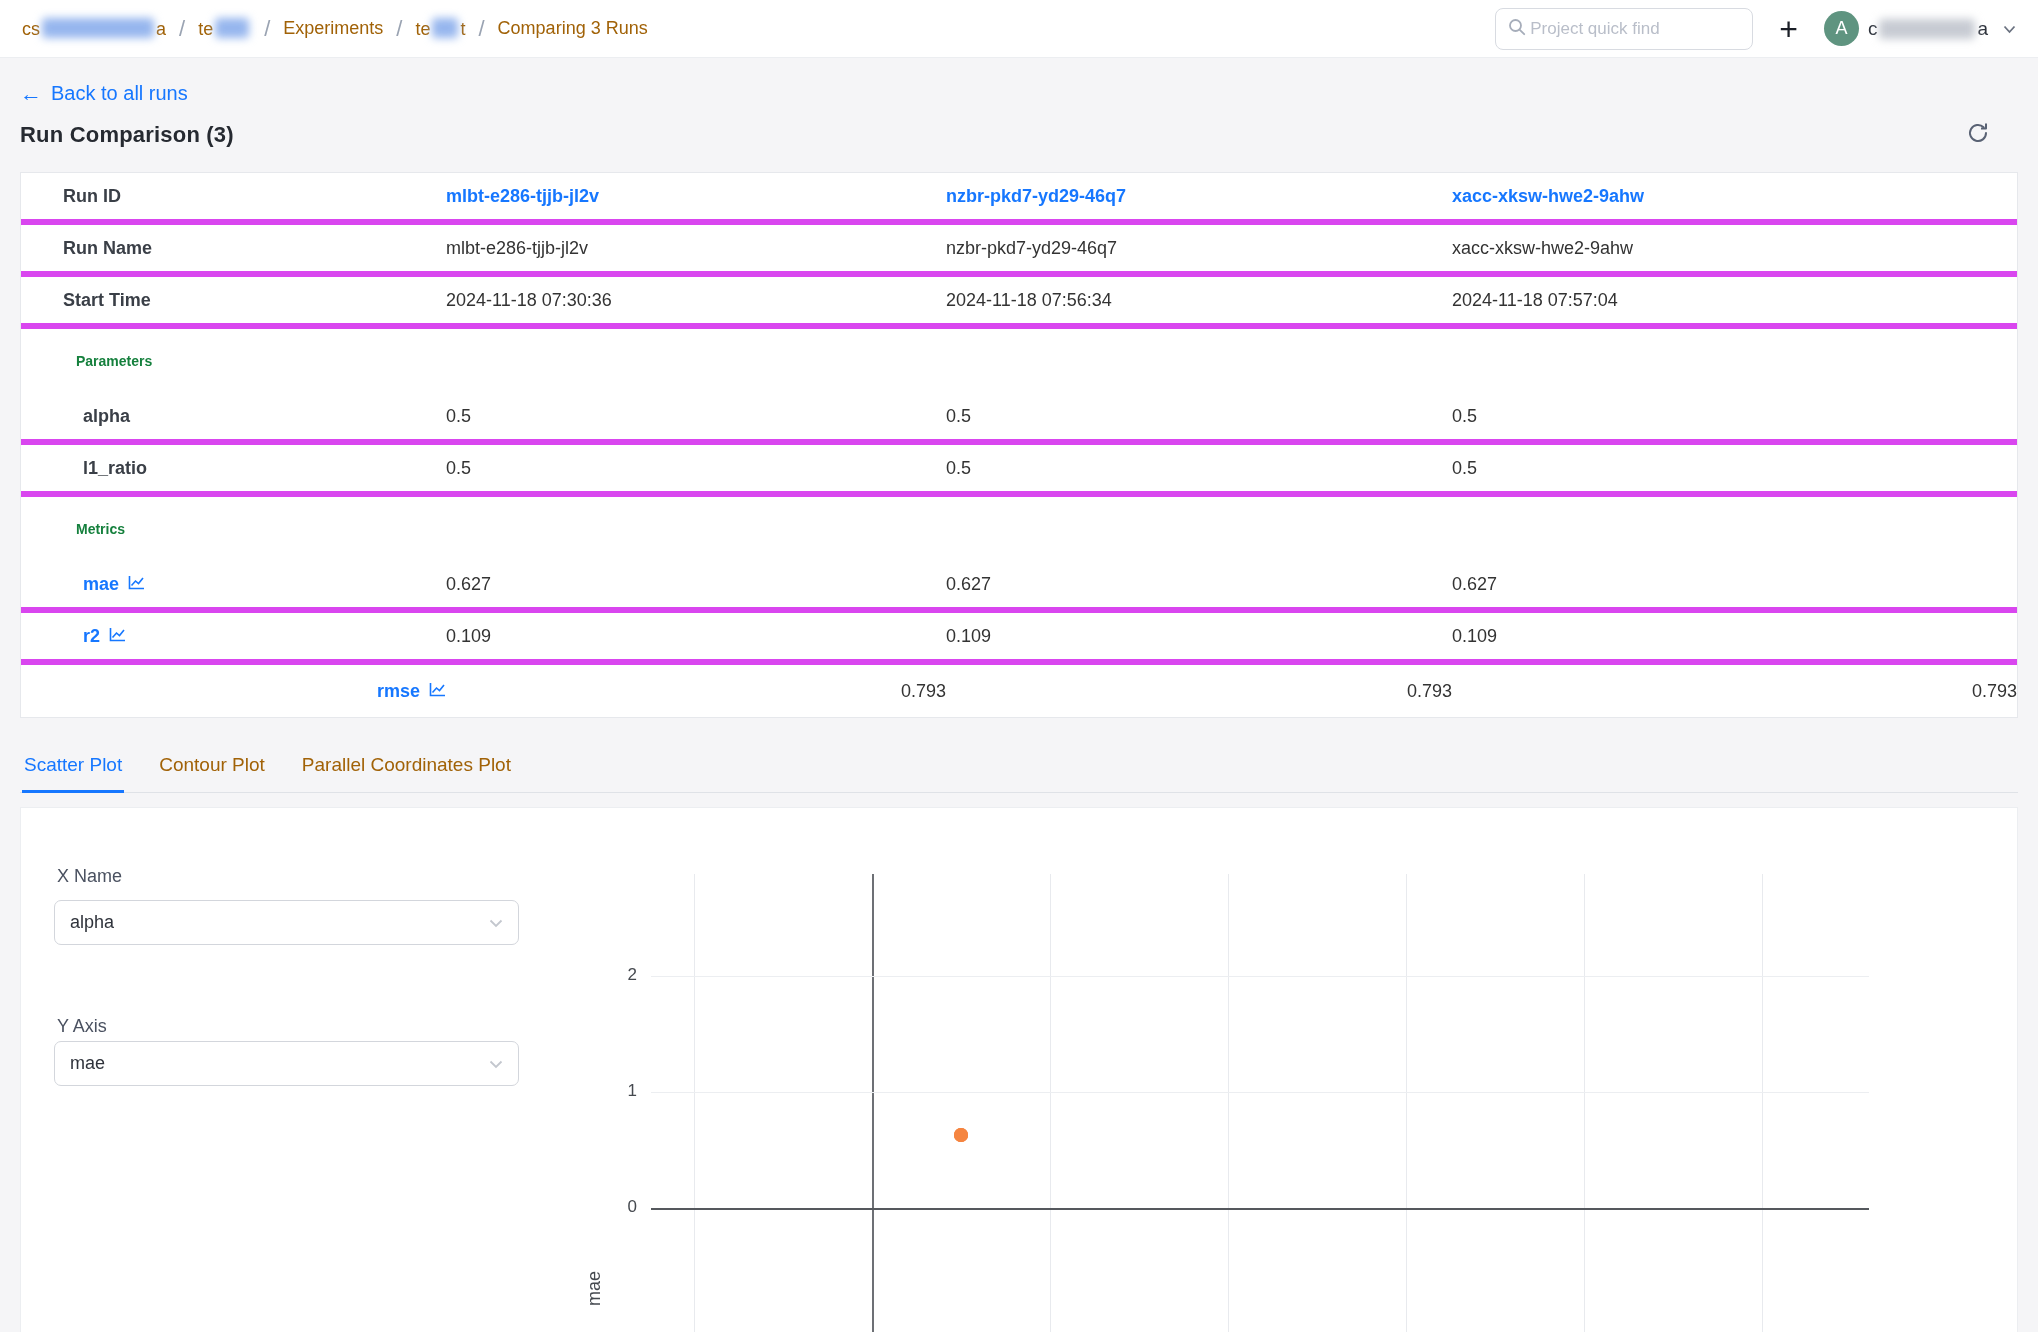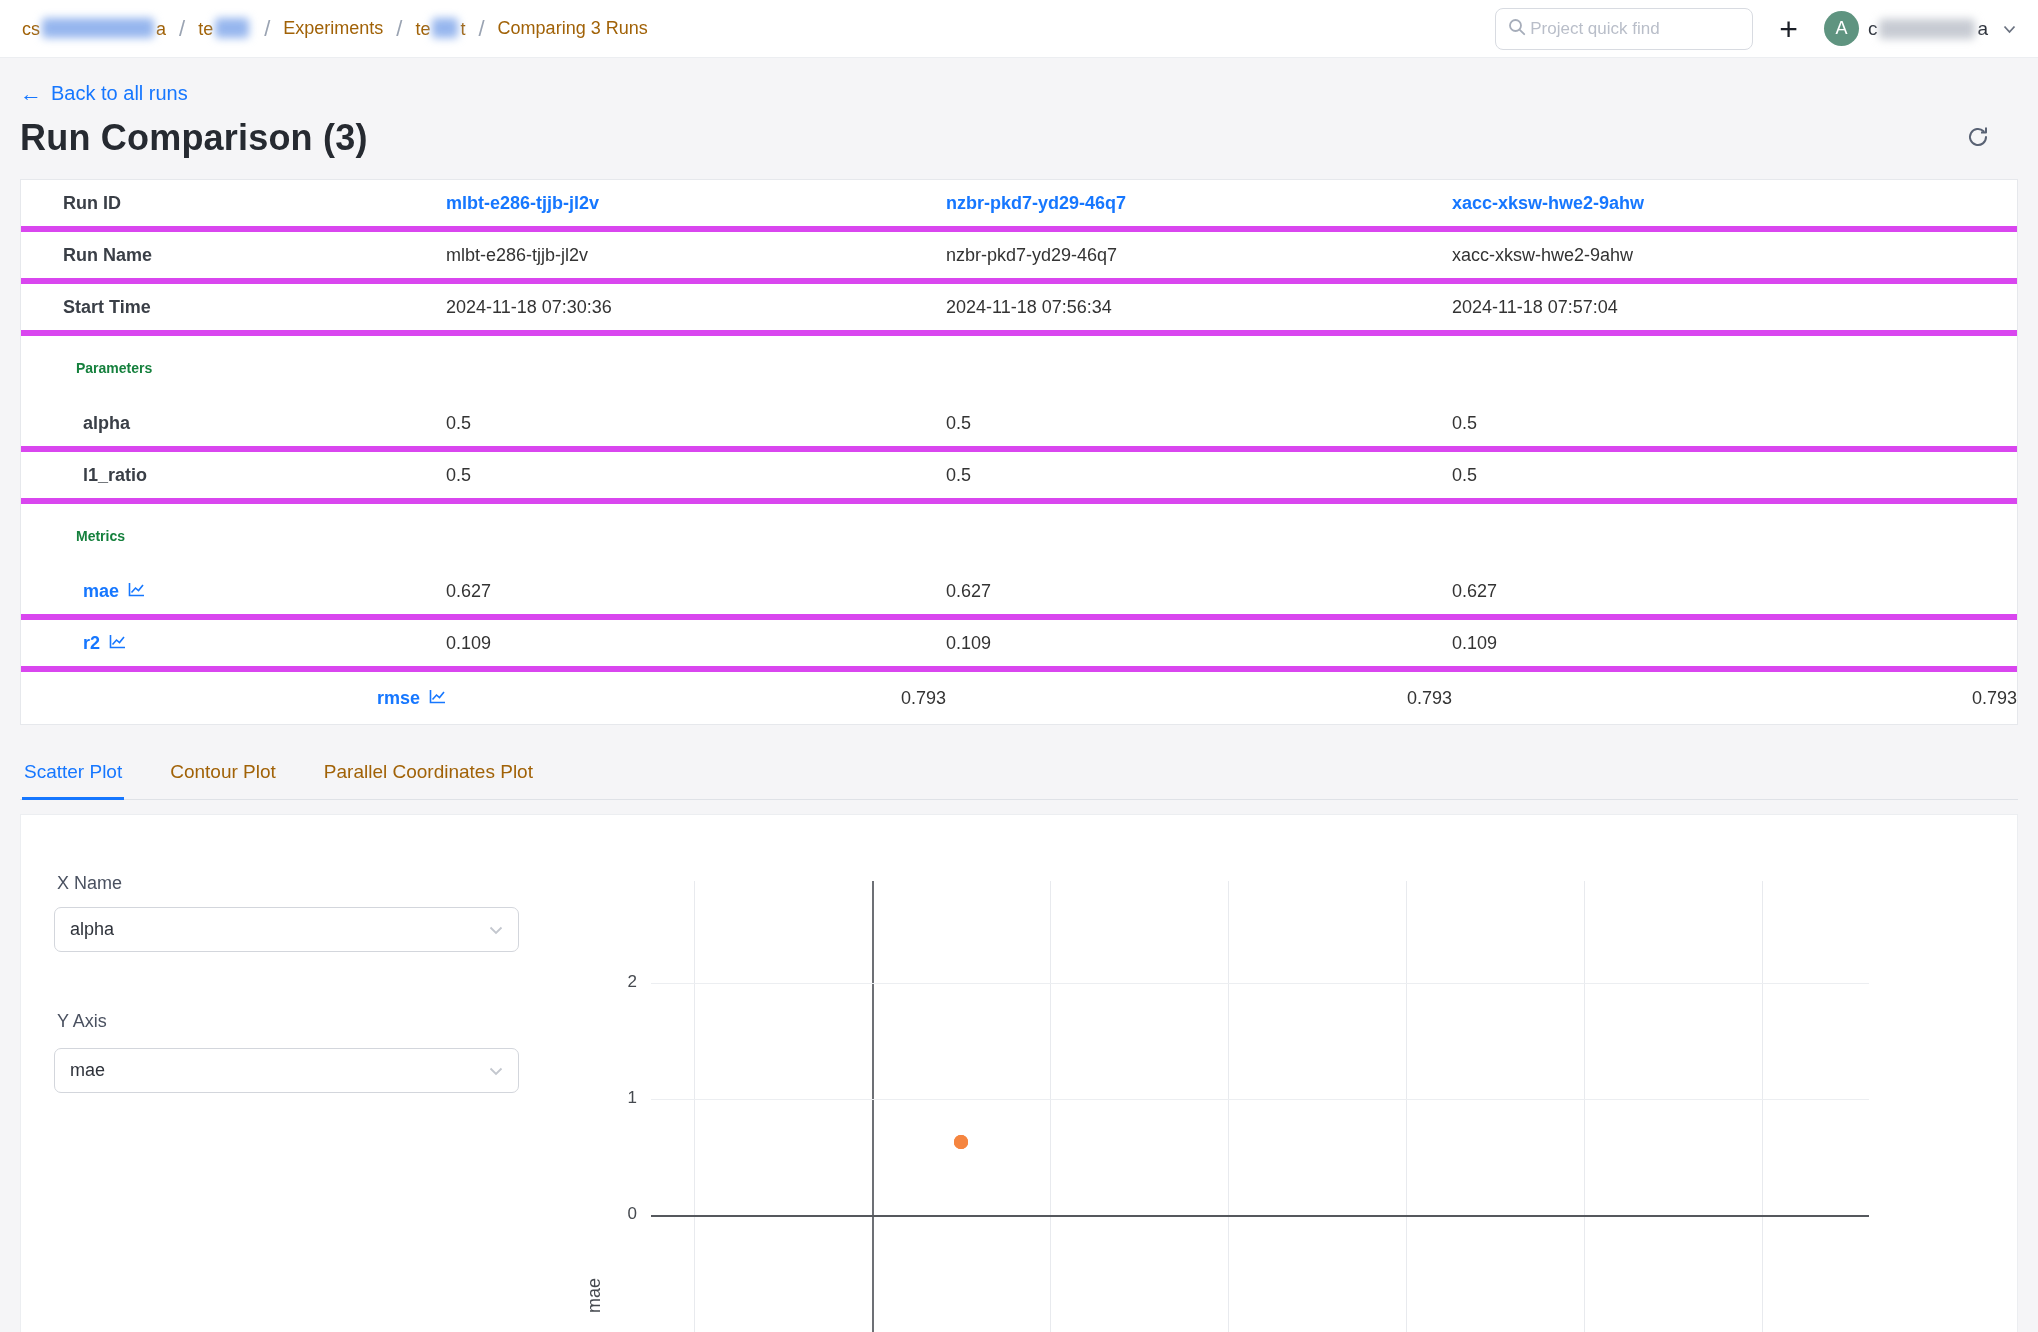--- a/index.html
+++ b/index.html
@@ -45,51 +45,51 @@
     color:#fff; font-size:18px; display:flex; align-items:center; justify-content:center;
   }
   .account-name { font-size:19px; color:#2e333c; display:flex; align-items:center; }
   .caret { margin-left:6px; }
 
   
   main { padding:20px 20px 0; }
   .back-link { display:inline-flex; align-items:center; gap:9px; color:#1677ff; font-size:20px; margin:4px 0 6px; }
   .back-arrow { font-size:22px; line-height:1; }
   .page-head { display:flex; align-items:center; justify-content:space-between; margin:6px 0 20px; }
-  .page-title { margin:0; font-size:36px; font-weight:700; color:#262a31; letter-spacing:0.2px; }
+  .page-title { margin:0; font-size:22px; font-weight:700; color:#262a31; letter-spacing:0.2px; }
   .refresh-btn { background:none; border:none; cursor:pointer; padding:4px; margin-right:24px; }
 
   
   .cmp-table { background:#fff; border:1px solid #e6e8ec; }
   .row {
     display:grid; grid-template-columns:425px 500px 506px 1fr;
     align-items:center; height:52px; border-bottom:6px solid #d946ef;
   }
   .row:last-child { border-bottom:none;text-align:right; }
   .row.section-row { height:64px; border-bottom:none; }
   .row .label { padding-left:42px; font-size:18px; font-weight:700; color:#3a3f47; }
   .row.indent .label { padding-left:62px; }
   .section-title { padding-left:55px; font-size:14px; font-weight:700; color:#15803d; }
   .cell { font-size:18px; color:#333; }
   .cell .run-link { color:#1677ff; font-weight:700; }
   .metric-link { display:inline-flex; align-items:center; gap:9px; color:#1677ff; font-weight:700; font-size:18px; }
 
   
-  .tabbar { margin:28px 0 0; border-bottom:1px solid #dfe2e7; display:flex; gap:44px; padding:0 2px; }
+  .tabbar { margin:28px 0 0; border-bottom:1px solid #dfe2e7; display:flex; gap:33px; padding:0 2px; }
   .tab { position:relative; font-size:19px; color:#a16207; padding:8px 2px 16px; cursor:pointer; }
   .tab.active { color:#1677ff; }
   .tab.active::after {
     content:''; position:absolute; left:0; right:0; bottom:-1px; height:3px; background:#1677ff;
   }
 
   
   .panel { background:#fff; border:1px solid #eceef1; margin-top:14px; height:640px; position:relative; }
   .ctl-label { position:absolute; left:36px; font-size:18px; color:#4a5160; }
   .ctl-label.x { top:58px; }
-  .ctl-label.y { top:196px; }
+  .ctl-label.y { top:208px; }
   .select {
     position:absolute; left:33px; width:465px; height:45px;
     border:1px solid #d3d6dc; border-radius:7px; background:#fff;
     display:flex; align-items:center; justify-content:space-between;
     padding:0 15px; font-size:18px; color:#2f333b; cursor:pointer;
   }
   .select.x { top:92px; }
   .select.y { top:233px; }
 
   .plot-area { position:absolute; left:630px; top:66px; width:1218px; height:545px; }

